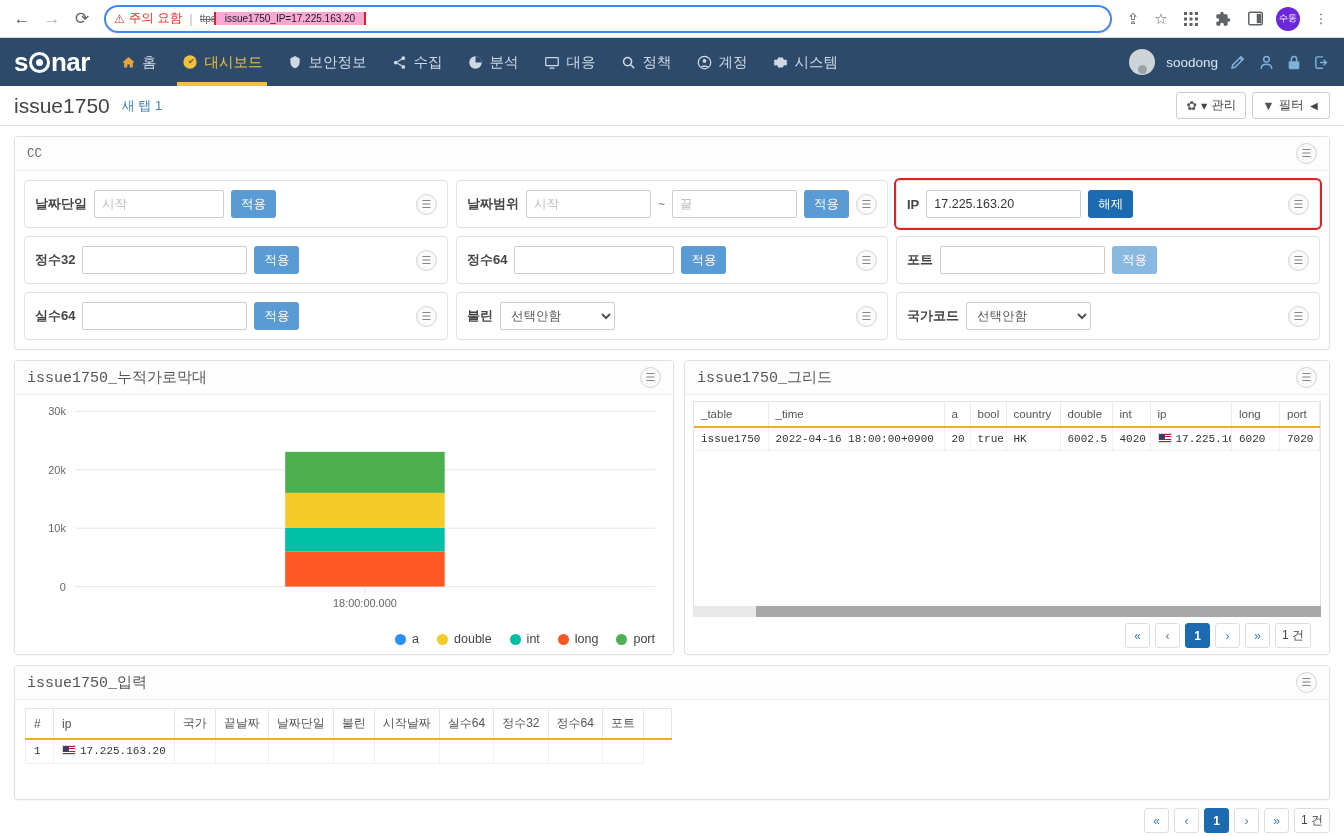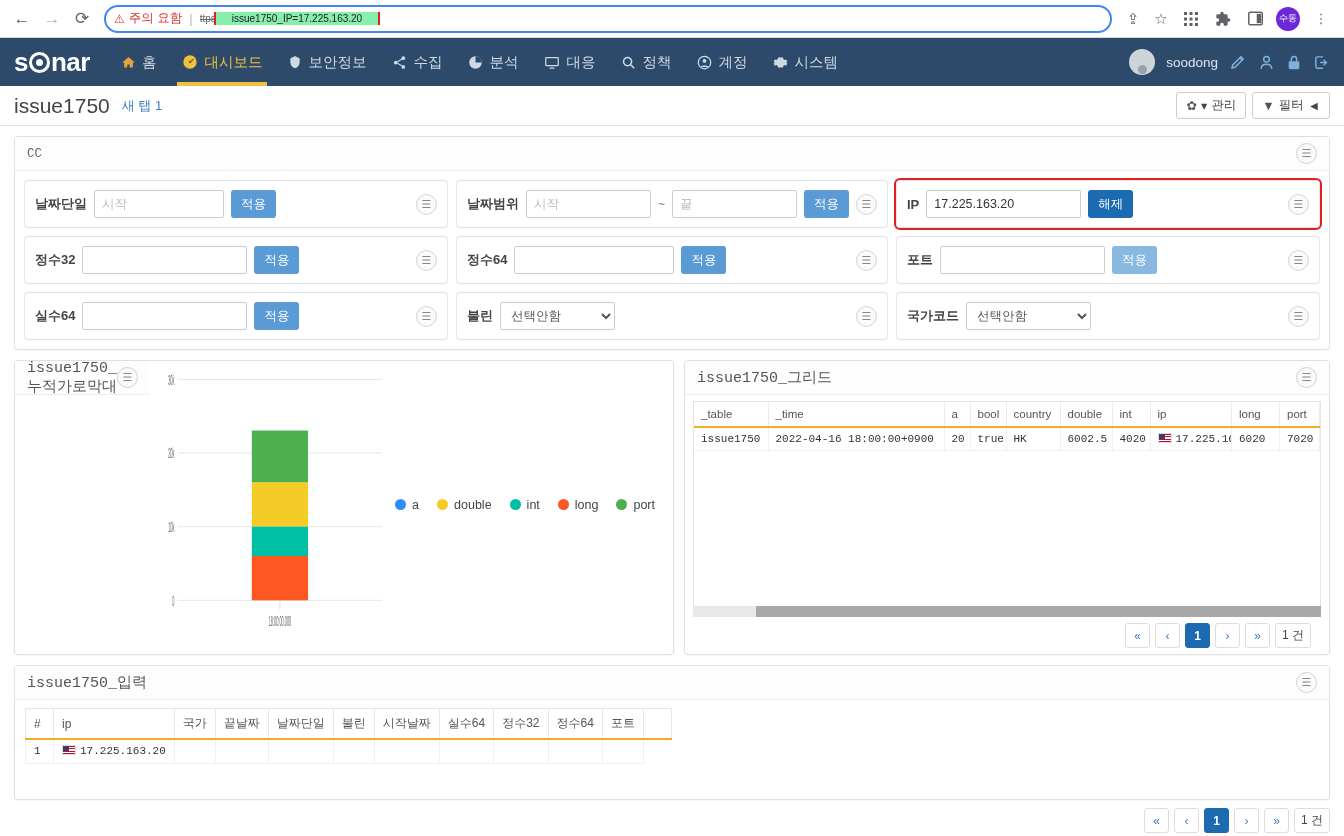--- a/index.html
+++ b/index.html
@@ -32,22 +32,22 @@
   .warn-icon { color:#d93025; font-size:12px; margin-right:4px; flex:0 0 auto; }
   .warn-text { color:#d93025; font-size:12.5px; white-space:nowrap; flex:0 0 auto; }
   .omni-sep { color:#bbb; margin:0 7px; flex:0 0 auto; }
   .url-wrap {
     flex:1 1 auto; display:flex; align-items:center; min-width:0;
     font-size:10px; color:#202124; white-space:nowrap; overflow:hidden;
   }
   .url-scheme { text-decoration:line-through; color:#5f6368; }
   .url-main { color:#202124; }
   .url-sel {
-    background:#86efac; color:#202124; outline:2px solid #e02020; outline-offset:0px;
-    padding:1px 16px;
+    background:#f9a8d4; color:#202124; outline:2px solid #e02020; outline-offset:0px;
+    padding:1px 9px;
     text-align:center;
   }
   .omni-icon {
     width:26px; height:26px; display:flex; align-items:center; justify-content:center;
     color:#5f6368; font-size:15px; flex:0 0 auto; cursor:pointer;
   }
   .tb-icon {
     width:30px; height:30px; display:flex; align-items:center; justify-content:center;
     color:#5f6368; cursor:pointer; flex:0 0 auto;
   }
@@ -150,21 +150,21 @@
   .fsel {
     border:1px solid #ccc; border-radius:2px; height:28px; font-size:12.5px;
     padding:0 6px; color:#555; background:#fff;
     font-family:"Liberation Sans", sans-serif; cursor:pointer;
   }
   .tilde { color:#777; font-size:12px; }
   .fcell .hamb { margin-left:auto; }
 
   
   #dash-row { display:flex; gap:10px; margin:10px 14px 0 14px; }
-  #chart-panel { width:660px; flex:0 0 660px; height:295px; display:flex; flex-direction:row; }
+  #chart-panel { width:660px; flex:0 0 660px; height:295px; display:flex; flex-direction:column; }
   #grid-panel  { flex:1 1 auto; height:295px; display:flex; flex-direction:column; }
 
   
   .chart-body { flex:1 1 auto; position:relative; padding:8px 10px 4px 10px; }
   .chart-svg { width:100%; height:100%; display:block; }
   .legend {
     display:flex; justify-content:flex-end; align-items:center; gap:18px;
     padding:2px 18px 8px 0; flex:0 0 auto;
   }
   .legend-item { display:flex; align-items:center; gap:6px; font-size:12.5px; color:#444; cursor:pointer; }

